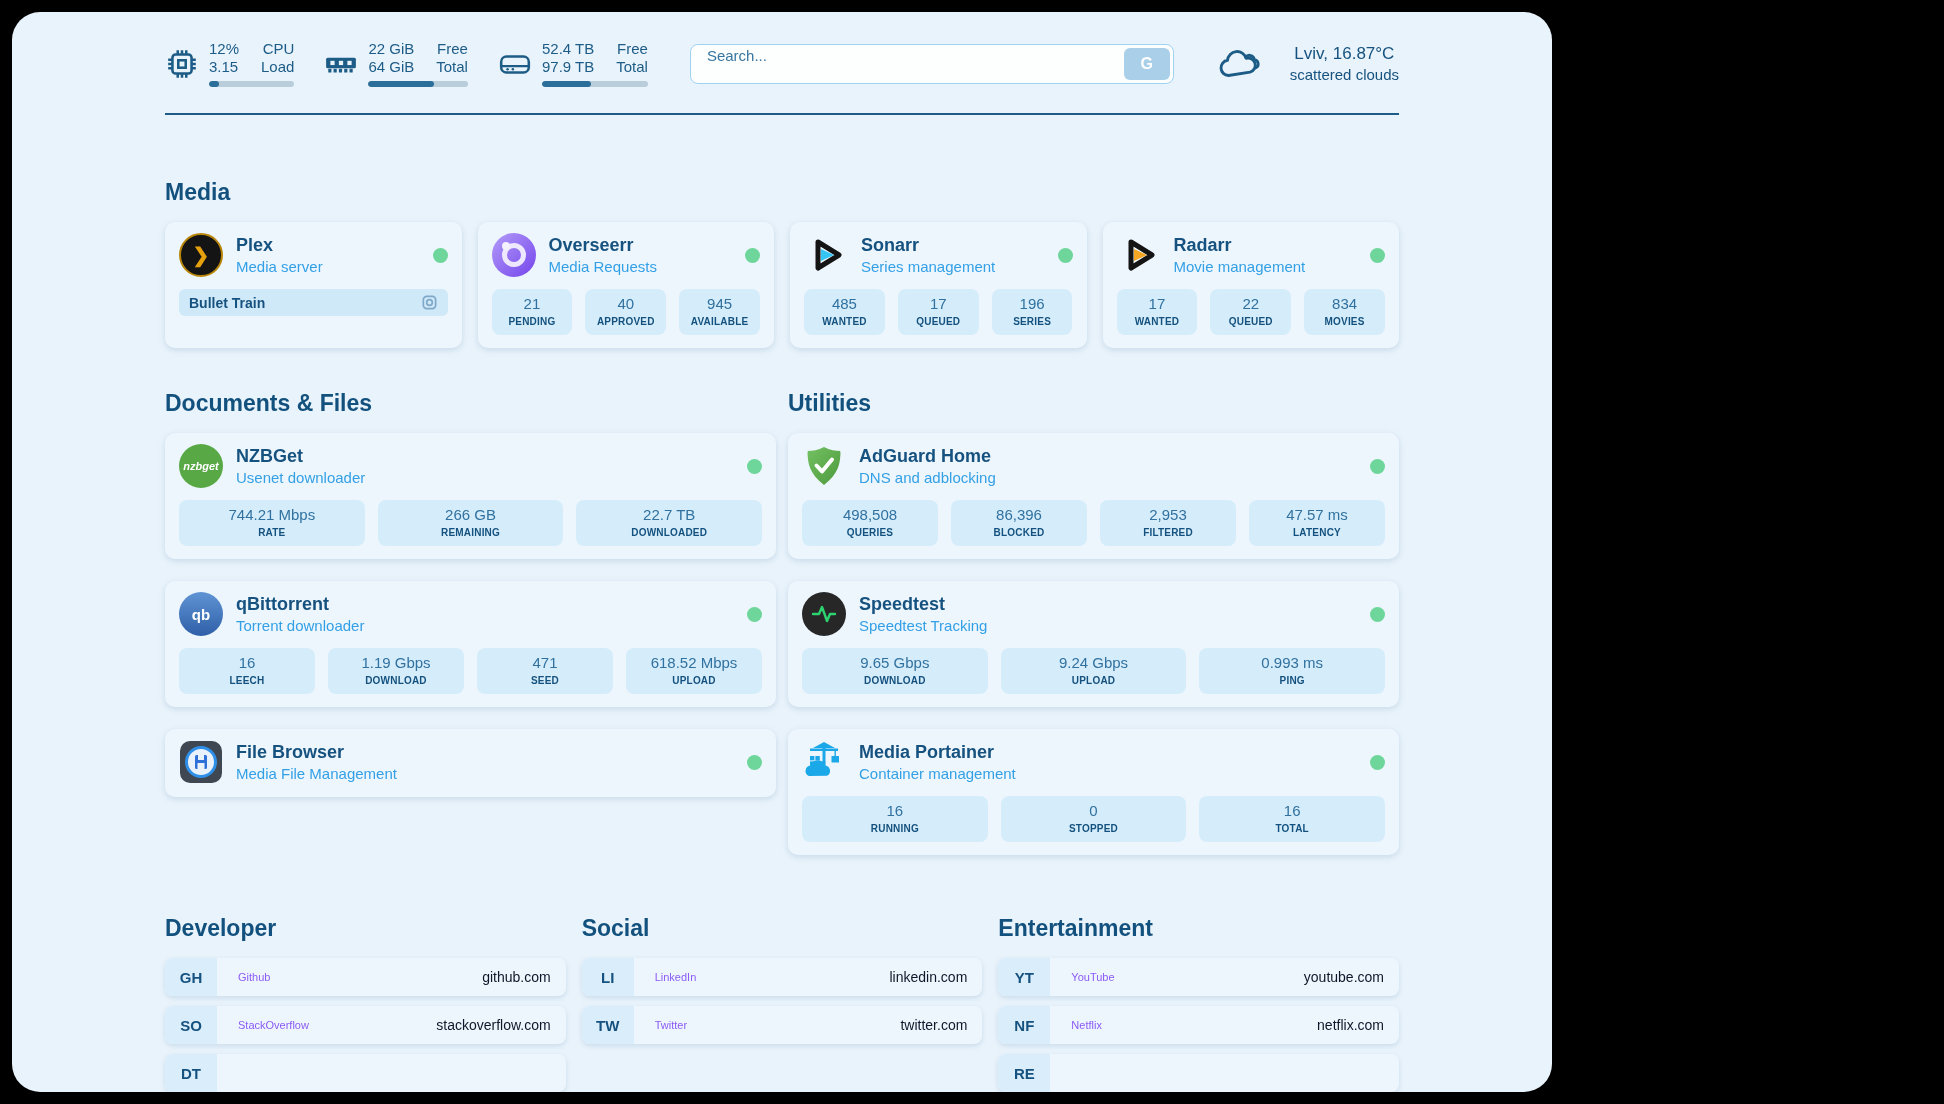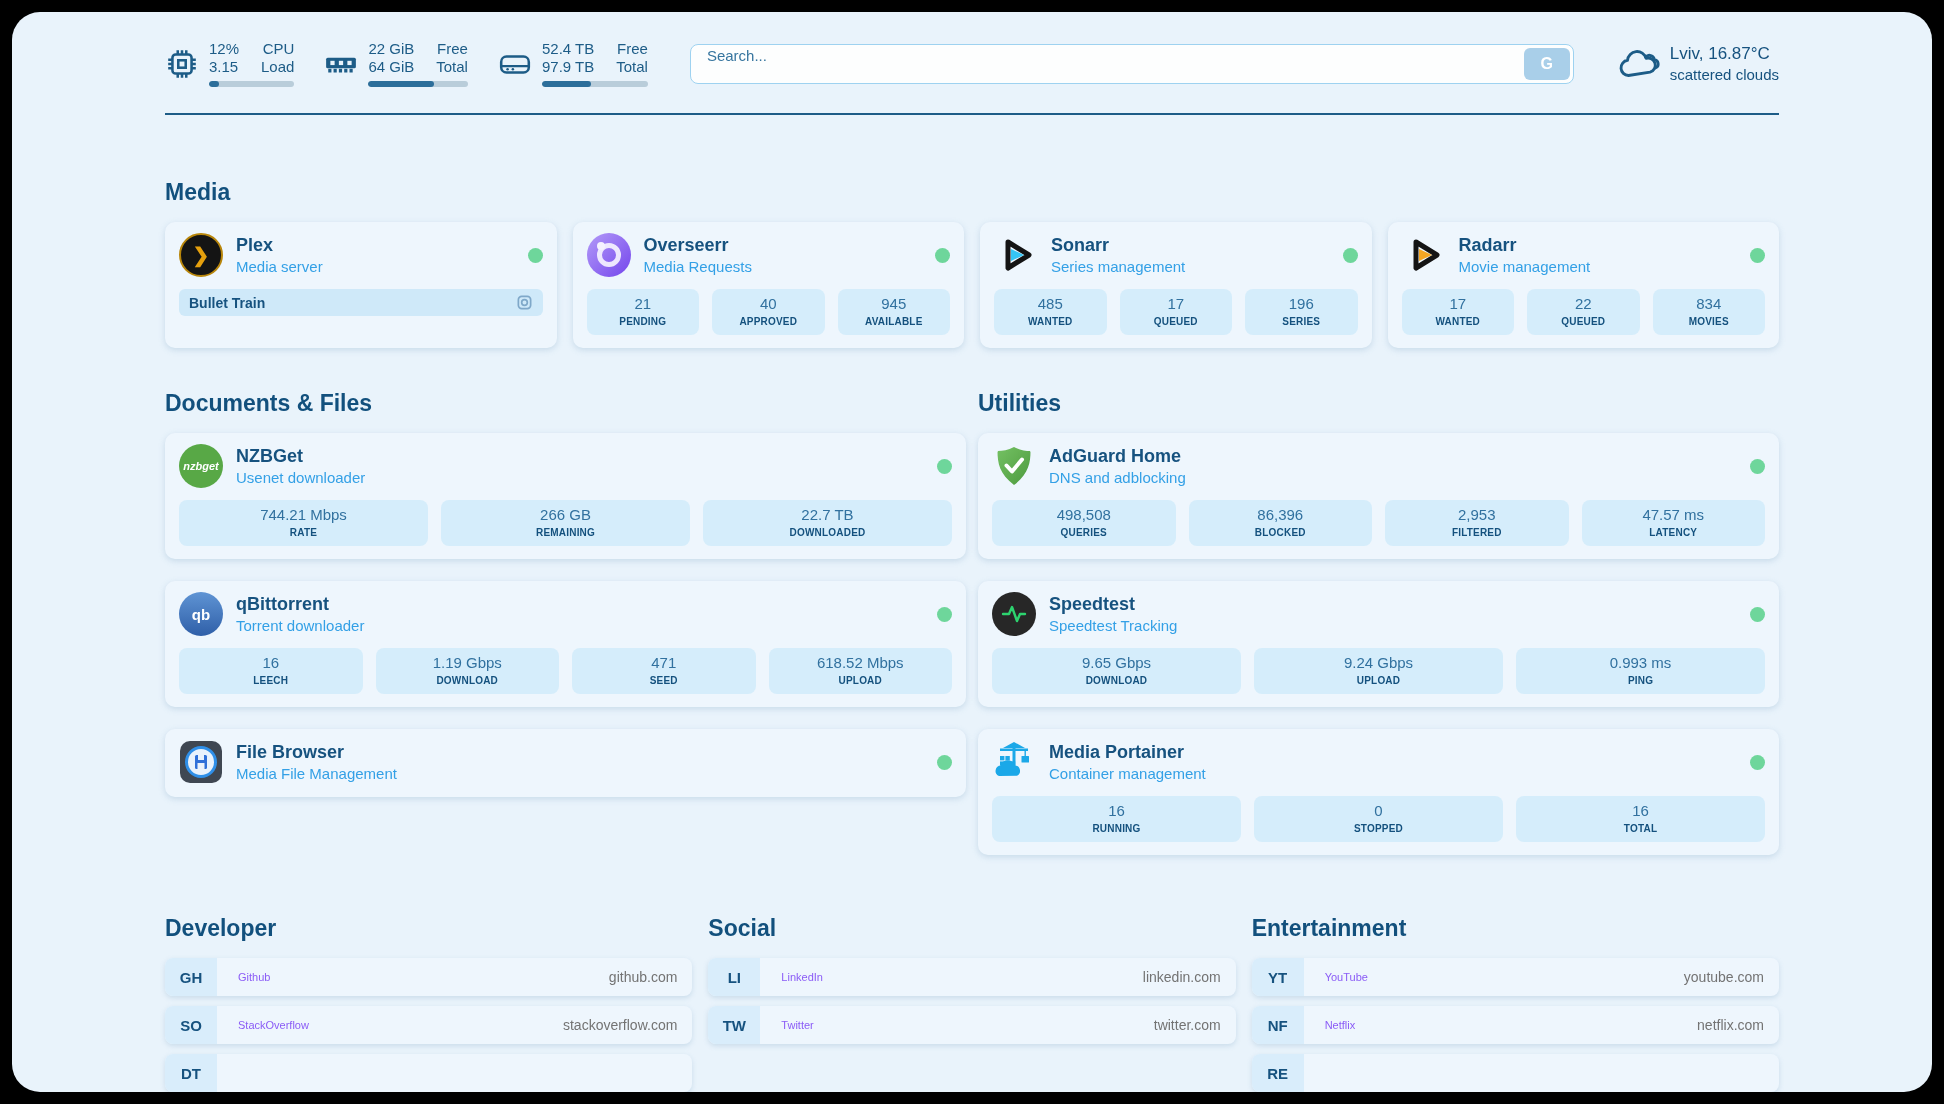--- a/index.html
+++ b/index.html
@@ -1,34 +1,34 @@
 <!DOCTYPE html>
 <html><head>
 <meta charset="utf-8">
 <style>
   * { margin:0; padding:0; box-sizing:border-box; }
   html,body { width:1944px; height:1104px; background:#000; font-family:"Liberation Sans", sans-serif; overflow:hidden; }
-  .app { position:absolute; left:12px; top:12px; width:1920px; height:1080px; background:#e9f3fb; border-radius:28px; overflow:hidden; }
+  .app { position:absolute; left:12px; top:12px; width:1540px; height:1080px; background:#e9f3fb; border-radius:28px; overflow:hidden; }
   .content { padding:0 153px; }
 
   
   .topbar { display:flex; align-items:center; padding-top:28px; }
   .stat-widgets { display:flex; gap:30px; align-items:center; }
   .stat-widget { display:flex; gap:10px; align-items:center; }
   .widget-icon { width:34px; height:34px; flex:0 0 auto; color:#1d5c87; }
   .widget-body { display:flex; flex-direction:column; }
   .widget-rows { display:grid; grid-template-columns:auto auto; column-gap:22px; font-size:15px; color:#1d5c87; line-height:18px; }
   .widget-rows .lbl { text-align:right; }
   .widget-bar { margin-top:5px; height:6px; border-radius:3px; background:#b9cdda; overflow:hidden; }
   .widget-bar-fill { height:100%; background:#2c6e9a; border-radius:3px; }
   .searchwrap { flex:1; margin:0 42px; position:relative; }
   .searchwrap input { width:100%; height:40px; border:1px solid #9ed2f0; border-radius:8px; background:#fdfefe; padding:0 60px 16px 16px; font-size:15px; color:#1d5c87; outline:none; font-family:"Liberation Sans", sans-serif; }
   .searchwrap input::placeholder { color:#2c6e9a; opacity:.95; }
   .search-btn { position:absolute; right:4px; top:4px; width:46px; height:32px; background:#a9cfe9; border:none; border-radius:6px; color:#fff; font-size:16px; font-weight:bold; cursor:pointer; }
-  .weather { display:flex; align-items:center; gap:8px; }
+  .weather { display:flex; align-items:center; gap:28px;text-align:center; }
   .weather-icon { width:46px; height:40px; color:#1d5c87; }
   .weather-loc { font-size:17px; color:#16527f; }
   .weather-cond { font-size:15px; color:#16527f; margin-top:2px; }
   .divider { border:none; border-top:2px solid #1d5c87; margin-top:26px; }
 
   
   .section-title { font-size:23px; font-weight:700; color:#12507d; }
   .sec-media .section-title { margin-top:64px; margin-bottom:16px; }
   .two-col-titles { display:grid; grid-template-columns:1fr 1fr; column-gap:12px; margin-top:42px; margin-bottom:16px; }
   .media-grid { display:grid; grid-template-columns:repeat(4,1fr); gap:16px; }
@@ -65,21 +65,21 @@
   .icon-qbit { background:linear-gradient(180deg,#5f94d4 0%,#2f5fa8 100%); color:#fff; font-weight:700; font-size:15px; }
   .icon-speedtest { background:#272727; }
   .icon-squarish { border-radius:10px; }
 
   
   .links-grid { display:grid; grid-template-columns:repeat(3,1fr); gap:16px; margin-top:60px; align-items:start; }
   .links-col .section-title { margin-bottom:16px; }
   .link-row { background:#eef6fd; border-radius:8px; height:38px; display:flex; align-items:center; overflow:hidden; box-shadow:0 2px 5px rgba(110,155,190,.25); margin-bottom:10px; cursor:pointer; }
   .link-abbr { width:52px; align-self:stretch; background:#d9edfb; color:#16527f; font-weight:700; font-size:15px; display:flex; align-items:center; justify-content:center; }
   .link-label { margin-left:21px; font-size:11px; color:#8b5cf6; }
-  .link-url { margin-left:auto; margin-right:15px; font-size:14px; color:#737373; }
+  .link-url { margin-left:auto; margin-right:15px; font-size:14px; color:#0f172a; }
 </style>
 </head>
 <body>
 
 <div class="app">
   <div class="content">
 
     <div class="topbar">
       <div class="stat-widgets">
 

